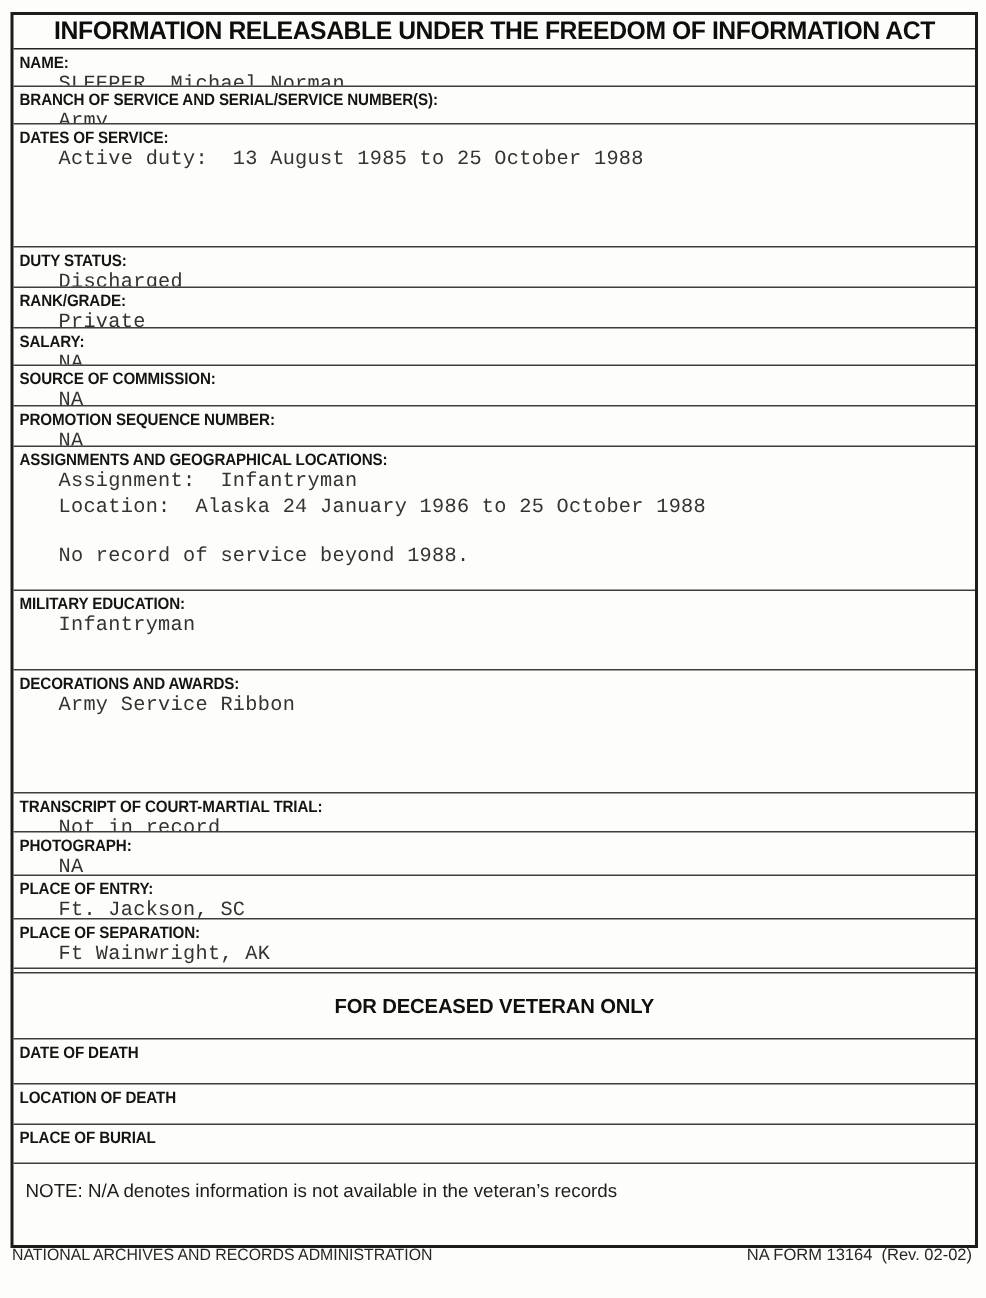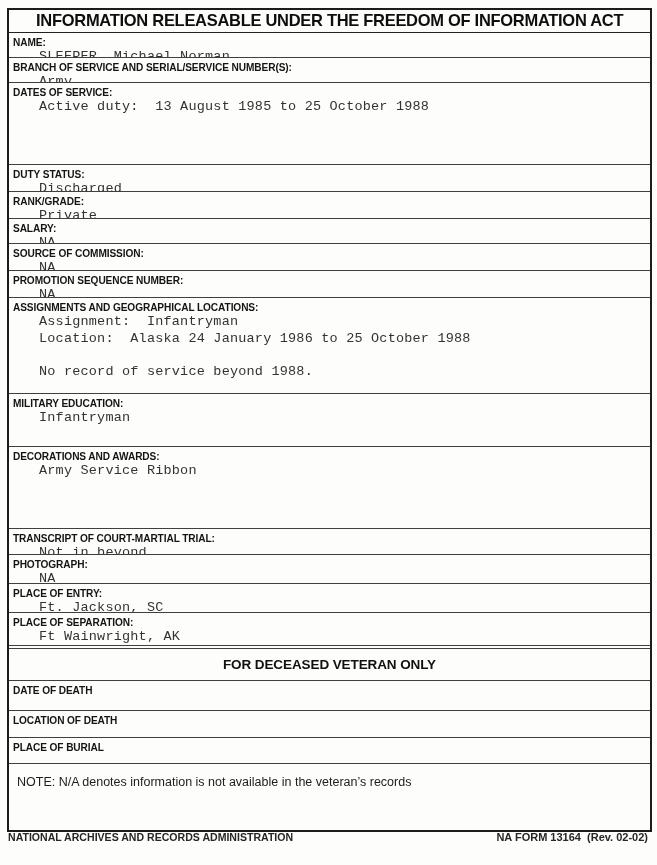--- a/index.html
+++ b/index.html
@@ -44,21 +44,21 @@
     display:flex;align-items:center;justify-content:center;
     margin-top:2px;border-top:1px solid #3f3f3f;padding:0;
   }
   .deceased-title{
     font-weight:bold;font-size:13.5px;color:#101010;letter-spacing:-0.1px;
   }
   .note-row{padding-top:11px;padding-left:8px;}
   .note-text{font-size:12.5px;color:#1d1d1d;letter-spacing:0;}
   .page-footer{
     position:absolute;left:8px;right:9px;top:791px;
-    display:flex;justify-content:space-between;align-items:baseline;font-weight:bold;
+    display:flex;justify-content:space-between;align-items:baseline;
   }
   .footer-left{font-size:11px;color:#262626;letter-spacing:0;transform:scaleX(0.96);transform-origin:0 50%;}
   .footer-right{font-size:11px;color:#262626;white-space:pre;margin-top:40px;}
 </style>
 </head>
 <body>
 
 <div class="form-box">
 
   <div class="row title-row" style="height:23px">
@@ -118,39 +118,39 @@
     <div class="field-value">Infantryman</div>
   </div>
 
   <div class="row" style="height:82px">
     <div class="field-label">DECORATIONS AND AWARDS:</div>
     <div class="field-value">Army Service Ribbon</div>
   </div>
 
   <div class="row" style="height:26px">
     <div class="field-label">TRANSCRIPT OF COURT-MARTIAL TRIAL:</div>
-    <div class="field-value">Not in beyond</div>
+    <div class="field-value">Not in record</div>
   </div>
 
   <div class="row" style="height:29px">
     <div class="field-label">PHOTOGRAPH:</div>
     <div class="field-value">NA</div>
   </div>
 
   <div class="row" style="height:29px">
     <div class="field-label">PLACE OF ENTRY:</div>
     <div class="field-value">Ft. Jackson, SC</div>
   </div>
 
   <div class="row" style="height:33px">
     <div class="field-label">PLACE OF SEPARATION:</div>
     <div class="field-value">Ft Wainwright, AK</div>
   </div>
 
-  <div class="row deceased-header" style="height:33px">
+  <div class="row deceased-header" style="height:45px">
     <div class="deceased-title">FOR DECEASED VETERAN ONLY</div>
   </div>
 
 
   <div class="row" style="height:30px">
     <div class="field-label">DATE OF DEATH</div>
     <div class="field-value"></div>
   </div>
 
   <div class="row" style="height:27px">

